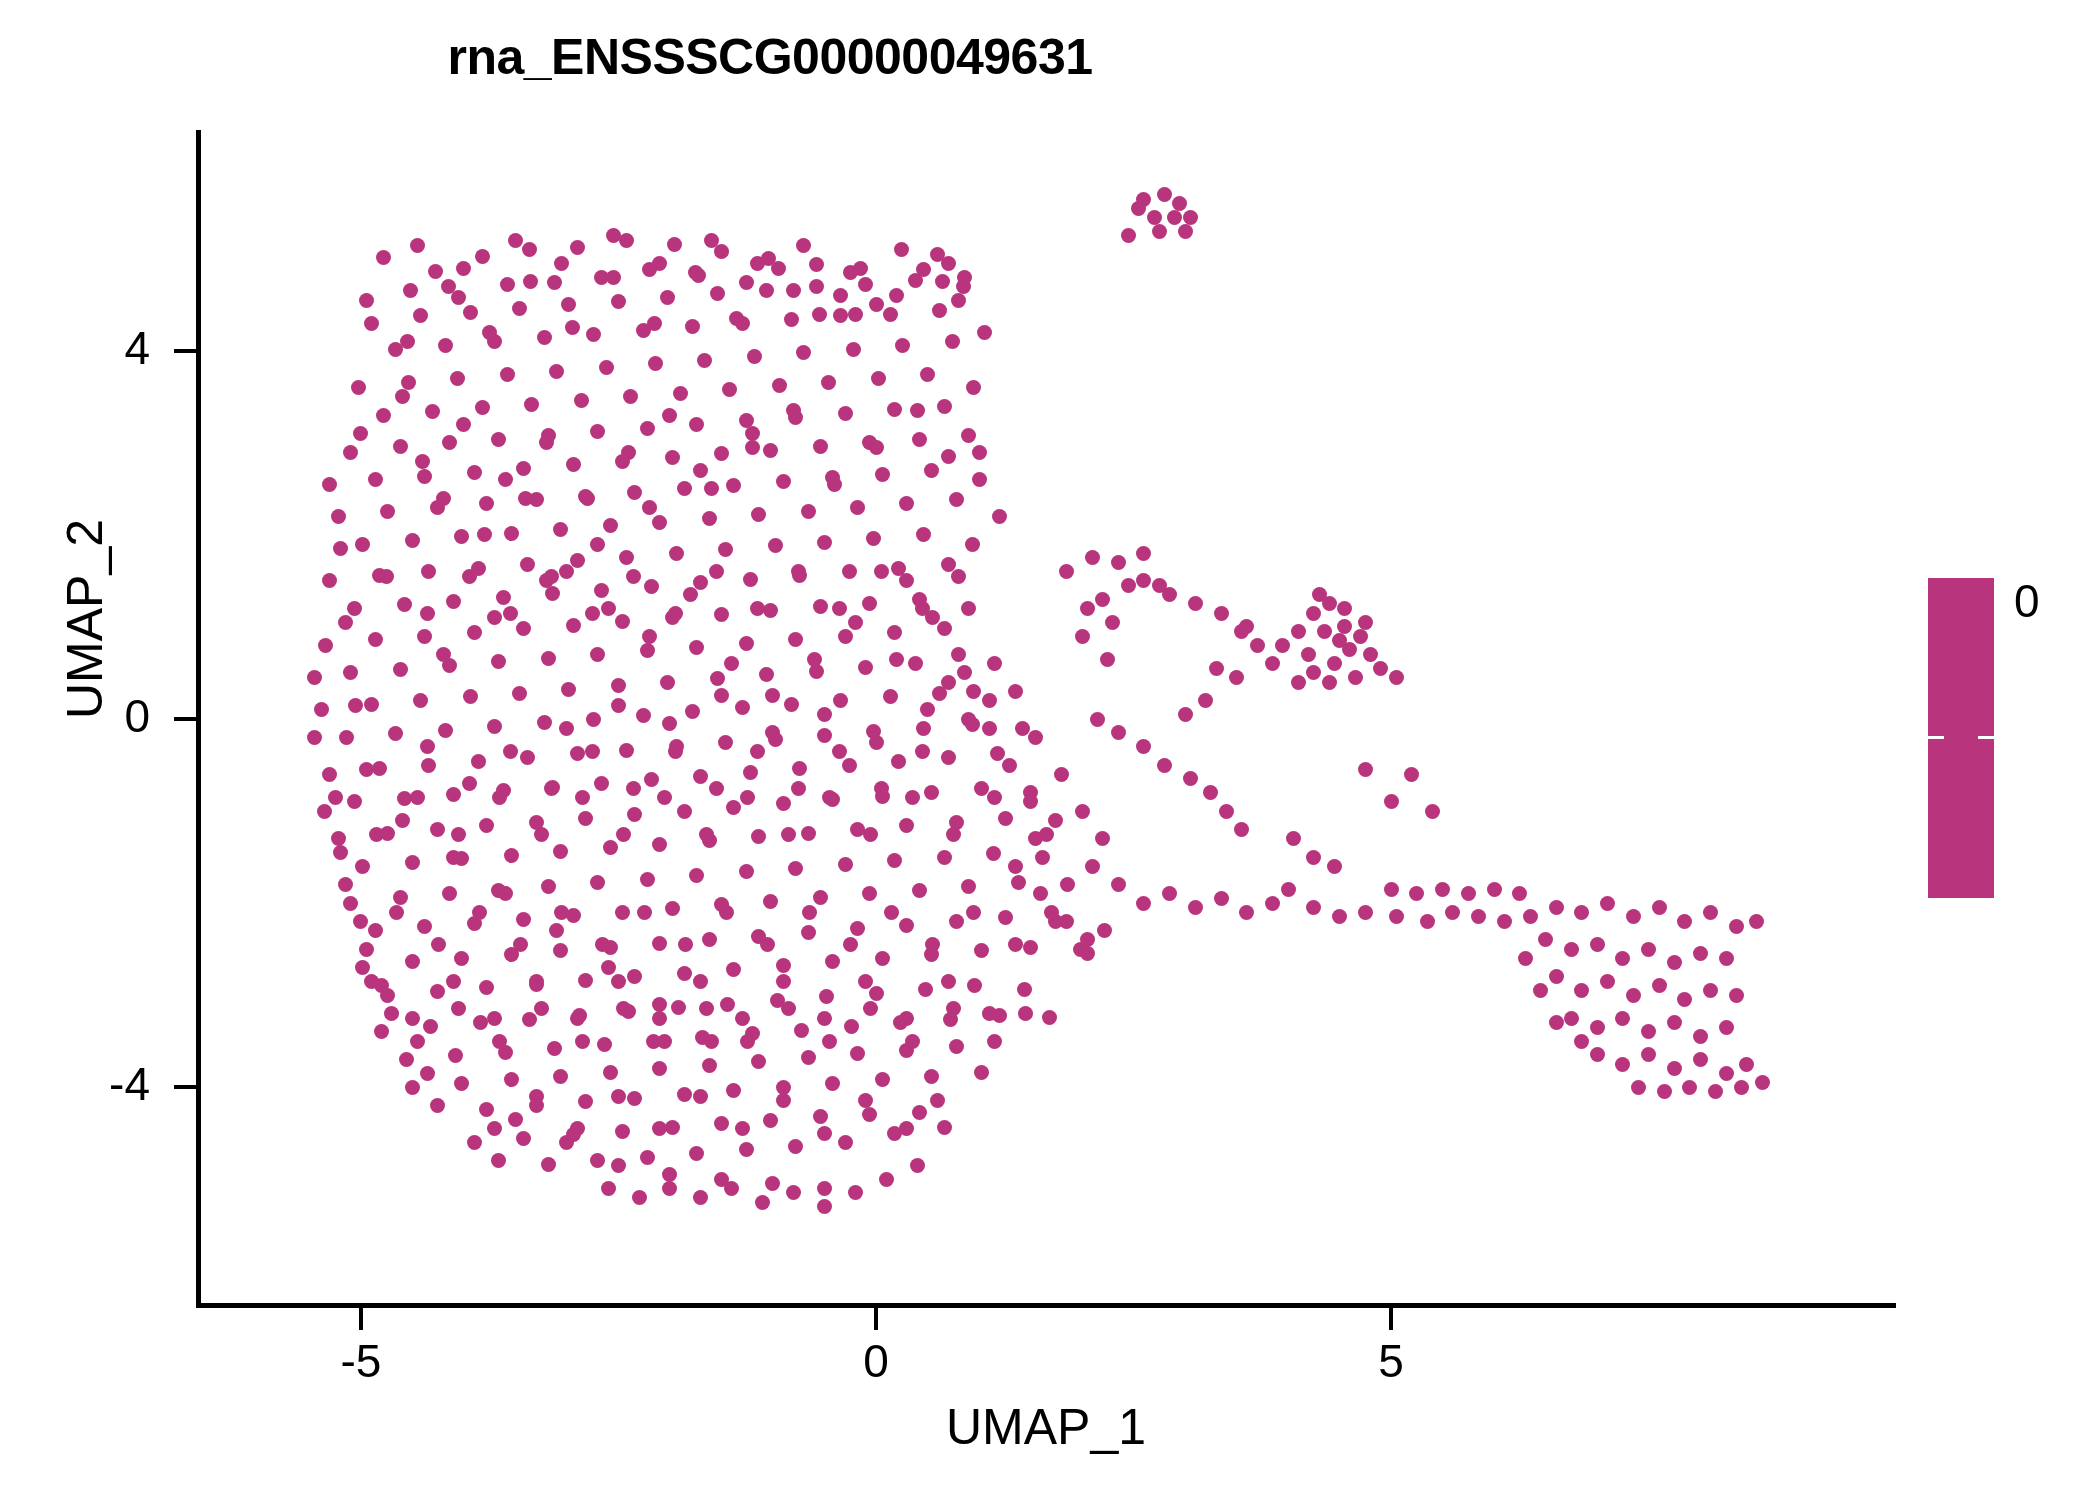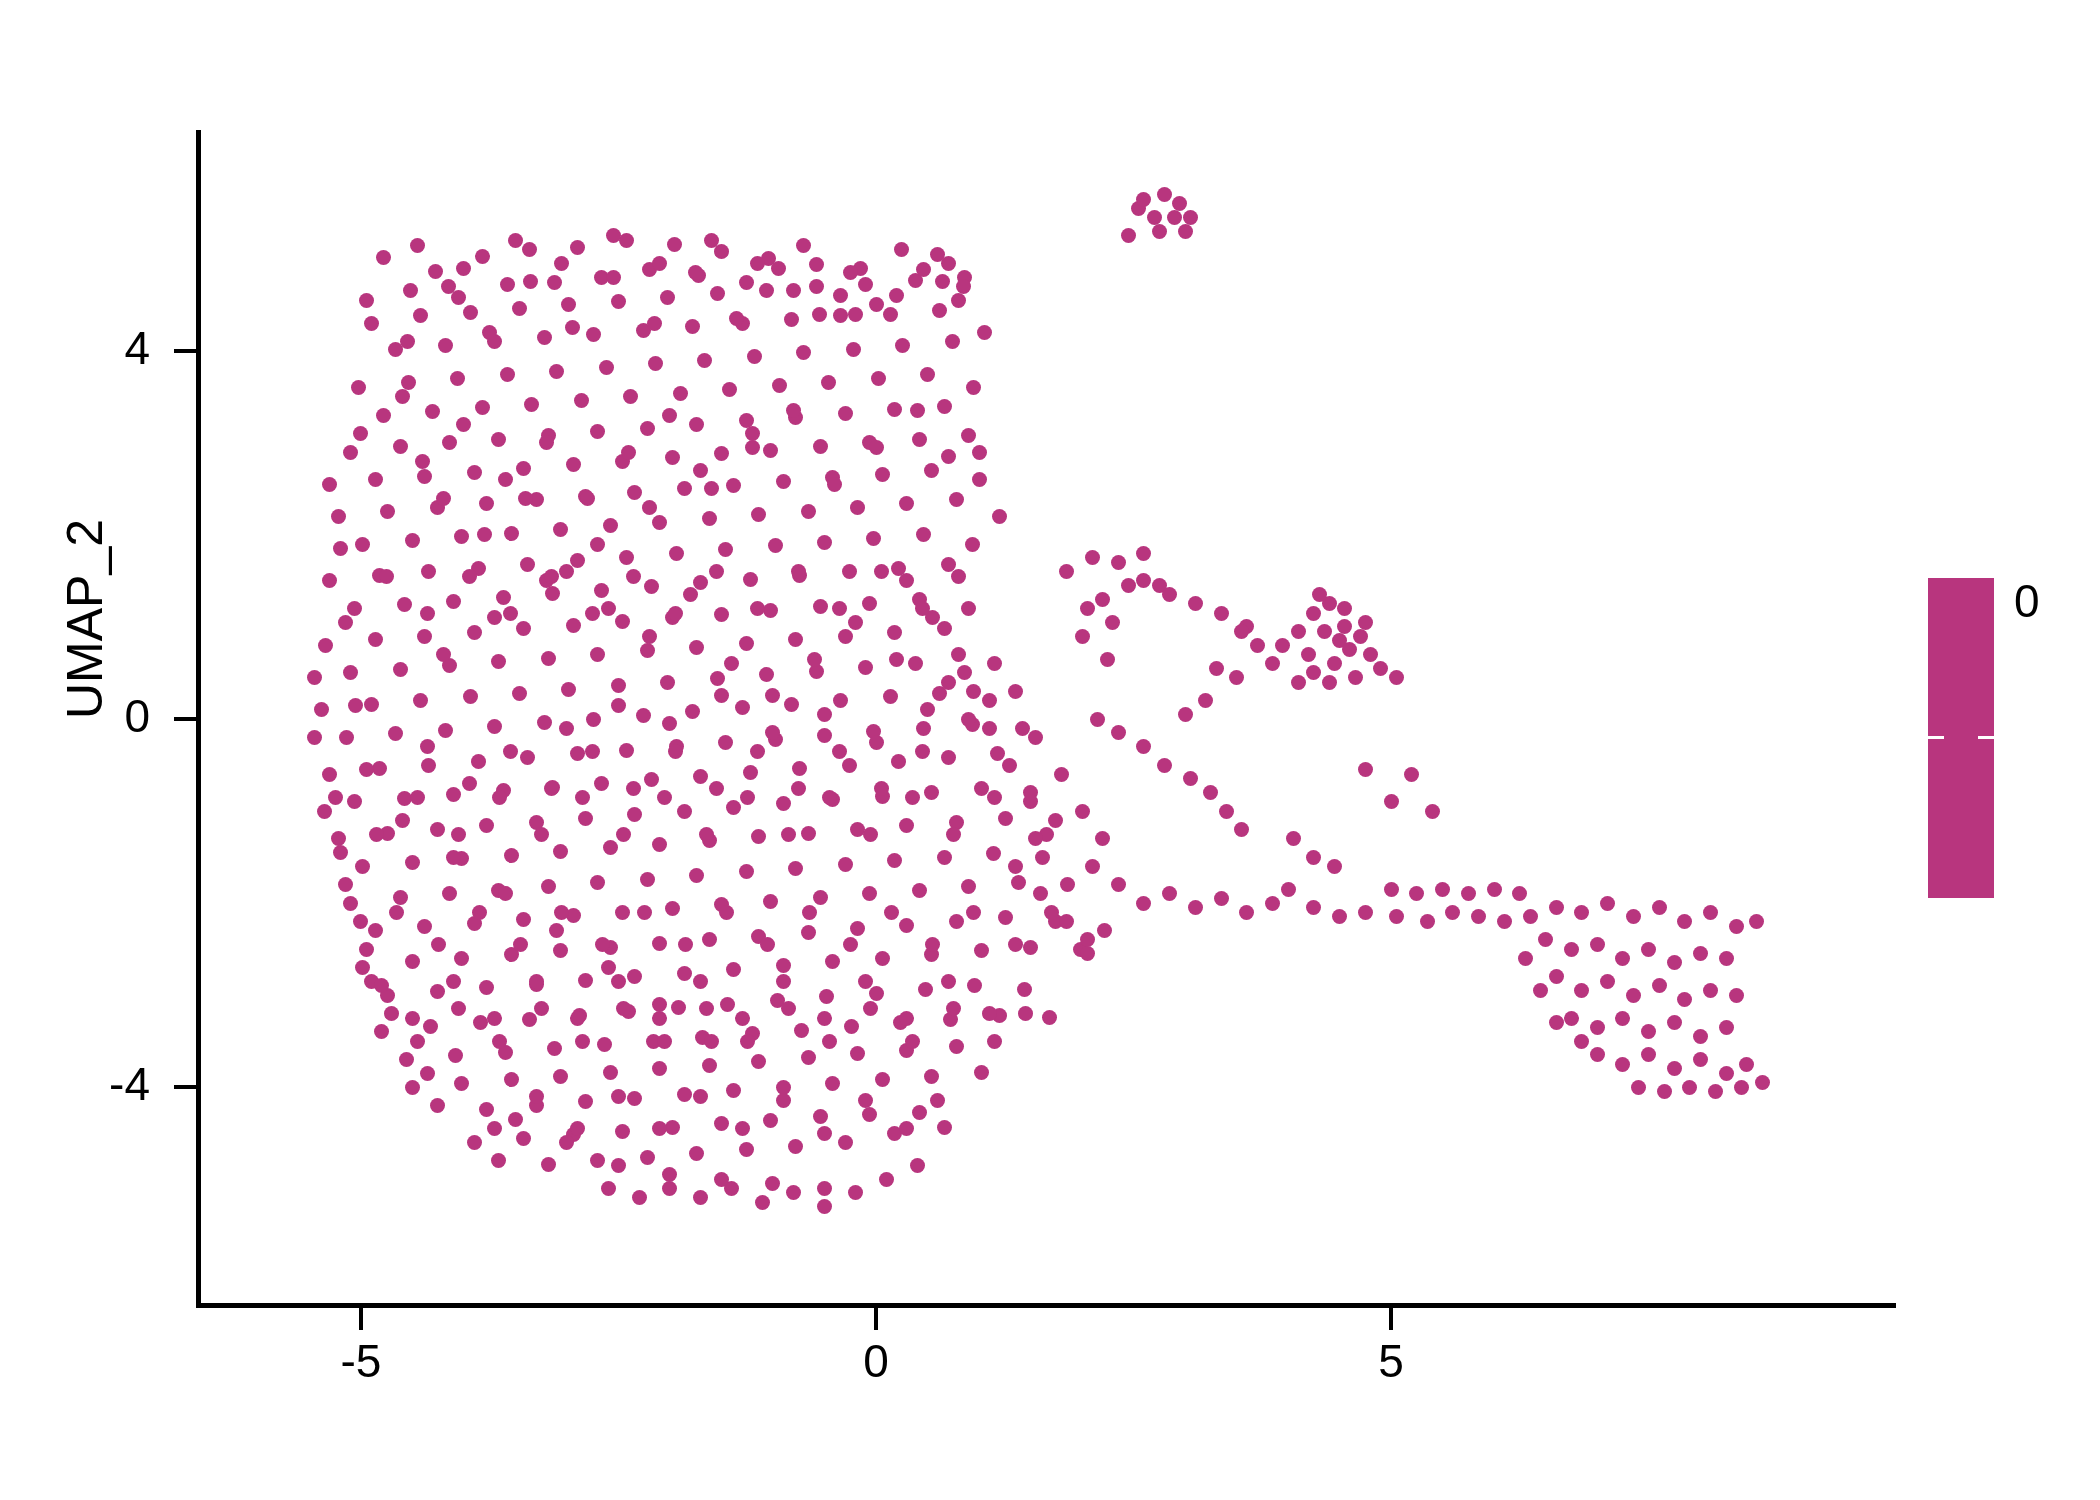--- a/index.html
+++ b/index.html
@@ -141,20 +141,21 @@
     color: #000000;
     line-height: 1;
     white-space: nowrap;
   }
 </style>
 </head>
 <body>
 
 <div id="page">
 
+  <div id="plot-title">rna_ENSSSCG00000049631</div>
 
   <div id="axis-y-line"></div>
   <div id="axis-x-line"></div>
 
   <div id="tick-container-y">
       <div class="tick-y" style="top: 1085.12px;"></div>
       <div class="tick-y-label" style="left: 30px; top: 1061.12px;">-4</div>
       <div class="tick-y" style="top: 717px;"></div>
       <div class="tick-y-label" style="left: 30px; top: 693px;">0</div>
       <div class="tick-y" style="top: 348.875px;"></div>
@@ -952,20 +953,21 @@
       <div class="pt" style="left: 1043.41px; top: 774.766px; background: rgb(184, 53, 126);"></div>
       <div class="pt" style="left: 1069.17px; top: 765.562px; background: rgb(184, 53, 126);"></div>
       <div class="pt" style="left: 1187.65px; top: 751.758px; background: rgb(184, 53, 126);"></div>
       <div class="pt" style="left: 1213.41px; top: 756.359px; background: rgb(184, 53, 126);"></div>
       <div class="pt" style="left: 1239.17px; top: 751.758px; background: rgb(184, 53, 126);"></div>
       <div class="pt" style="left: 1264.92px; top: 756.359px; background: rgb(184, 53, 126);"></div>
       <div class="pt" style="left: 1290.68px; top: 751.758px; background: rgb(184, 53, 126);"></div>
       <div class="pt" style="left: 1316.44px; top: 756.359px; background: rgb(184, 53, 126);"></div>
     </div>
 
+  <div id="xlabel">UMAP_1</div>
 
   <div id="ylabel-wrap">
     <span id="ylabel">UMAP_2</span>
   </div>
 
   <div id="legend">
     <div id="legend-bar" style="background: linear-gradient(rgb(184, 53, 126), rgb(184, 53, 126));"></div>
     <div class="legend-tick" style="left:0px; top:158px;"></div>
     <div class="legend-tick" style="right:0px; top:158px;"></div>
     <div id="legend-label">0</div>

